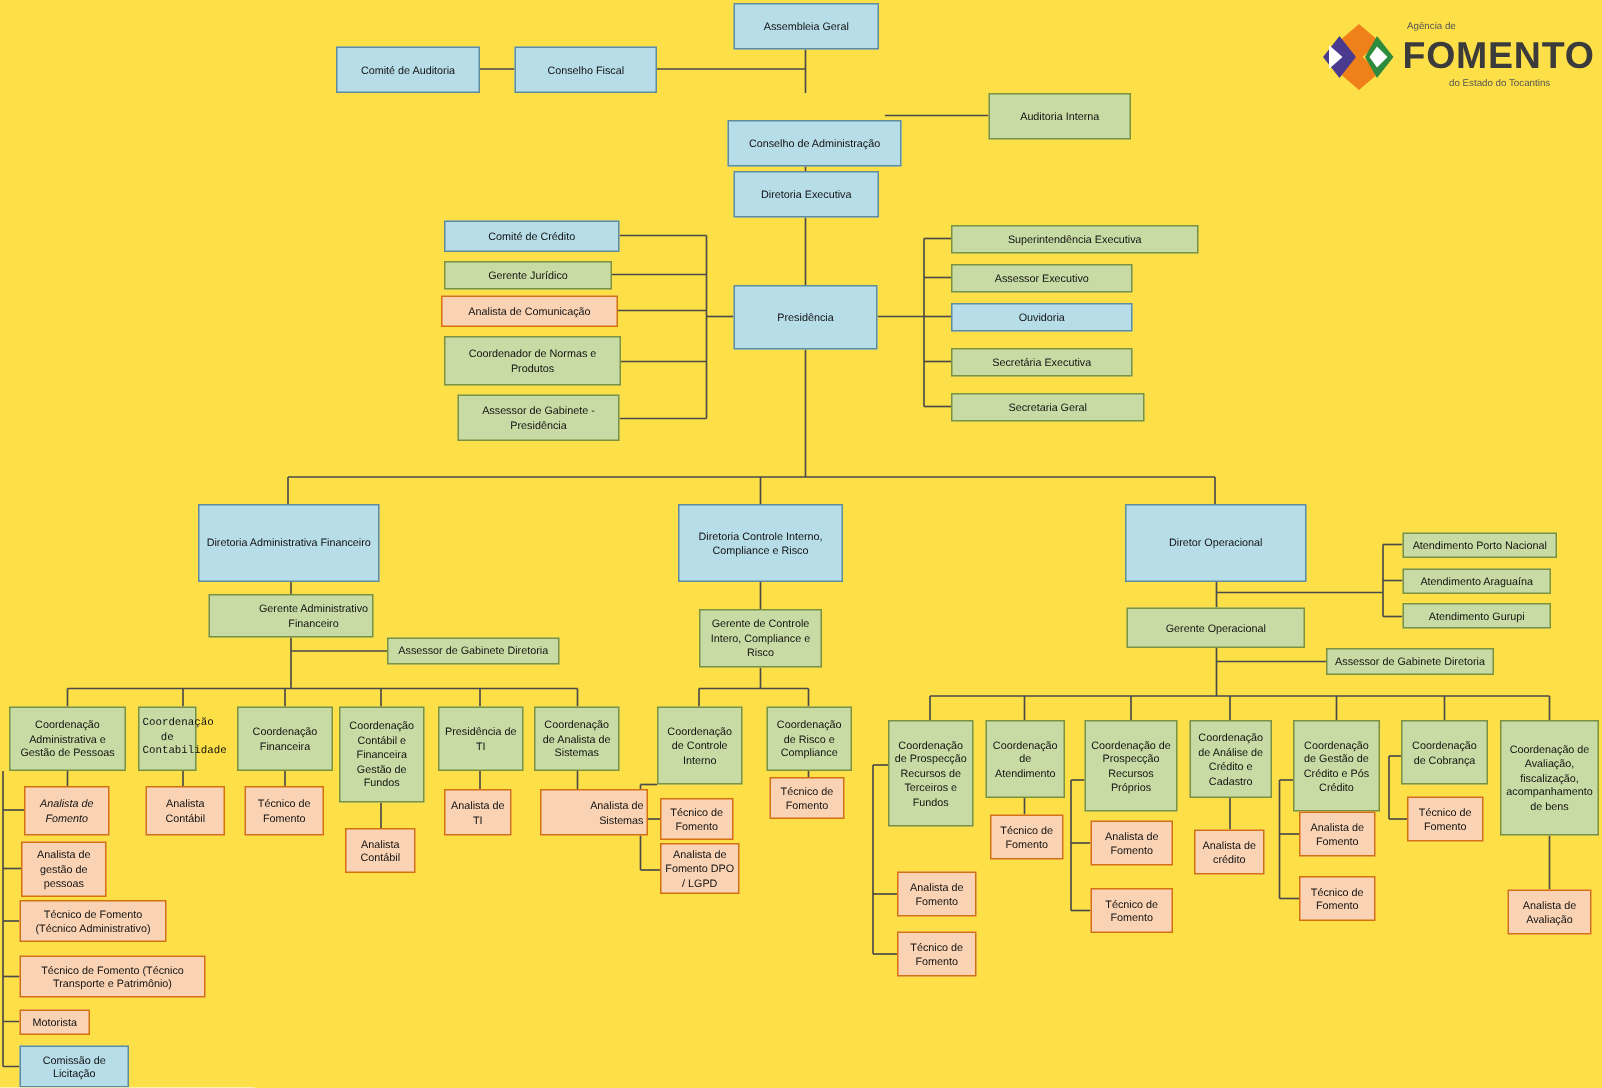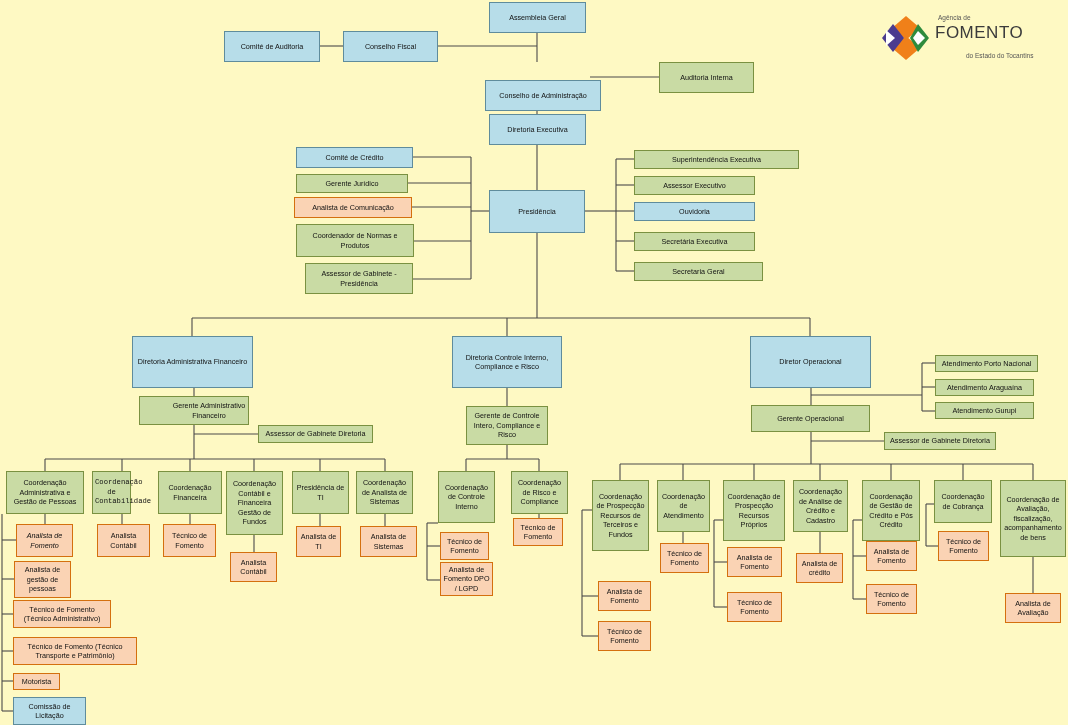--- a/index.html
+++ b/index.html
@@ -7,21 +7,21 @@
     padding: 0;
     background: #ffffff;
   }
   body {
     font-family: "Liberation Sans", sans-serif;
   }
   #canvas {
     position: relative;
     width: 1068px;
     height: 725px;
-    background: #fef9c3;
+    background: #fde047;
     overflow: hidden;
   }
   #lines {
     position: absolute;
     left: 0;
     top: 0;
     width: 1068px;
     height: 725px;
     pointer-events: none;
   }
@@ -71,22 +71,22 @@
     position: absolute;
     left: 0;
     top: 4px;
     width: 52px;
     height: 48px;
   }
   #logo .brand {
     position: absolute;
     left: 55px;
     top: 13px;
-    font-size: 17px;
-    font-weight: normal;
+    font-size: 25px;
+    font-weight: bold;
     letter-spacing: 0.5px;
     color: #3b3b3b;
     font-family: "Liberation Sans", sans-serif;
   }
   #logo .tag-top {
     position: absolute;
     left: 58px;
     top: 4px;
     font-size: 6.5px;
     color: #555555;
@@ -325,21 +325,21 @@
       </div>
       <div class="node green" style="left: 292px; top: 471px; width: 57px; height: 43px;">
         <span>Presidência de TI</span>
       </div>
       <div class="node orange" style="left: 296px; top: 526px; width: 45px; height: 31px;">
         <span>Analista de TI</span>
       </div>
       <div class="node green" style="left: 356px; top: 471px; width: 57px; height: 43px;">
         <span>Coordenação de Analista de Sistemas</span>
       </div>
-      <div class="node orange" style="left: 360px; top: 526px; width: 57px; height: 31px;">
+      <div class="node orange" style="left: 360px; top: 526px; width: 72px; height: 31px; text-align: right;">
         <span>Analista de Sistemas</span>
       </div>
       <div class="node green" style="left: 438px; top: 471px; width: 57px; height: 52px;">
         <span>Coordenação de Controle Interno</span>
       </div>
       <div class="node orange" style="left: 440px; top: 532px; width: 49px; height: 28px;">
         <span>Técnico de Fomento</span>
       </div>
       <div class="node orange" style="left: 440px; top: 562px; width: 53px; height: 34px;">
         <span>Analista de Fomento DPO / LGPD</span>

